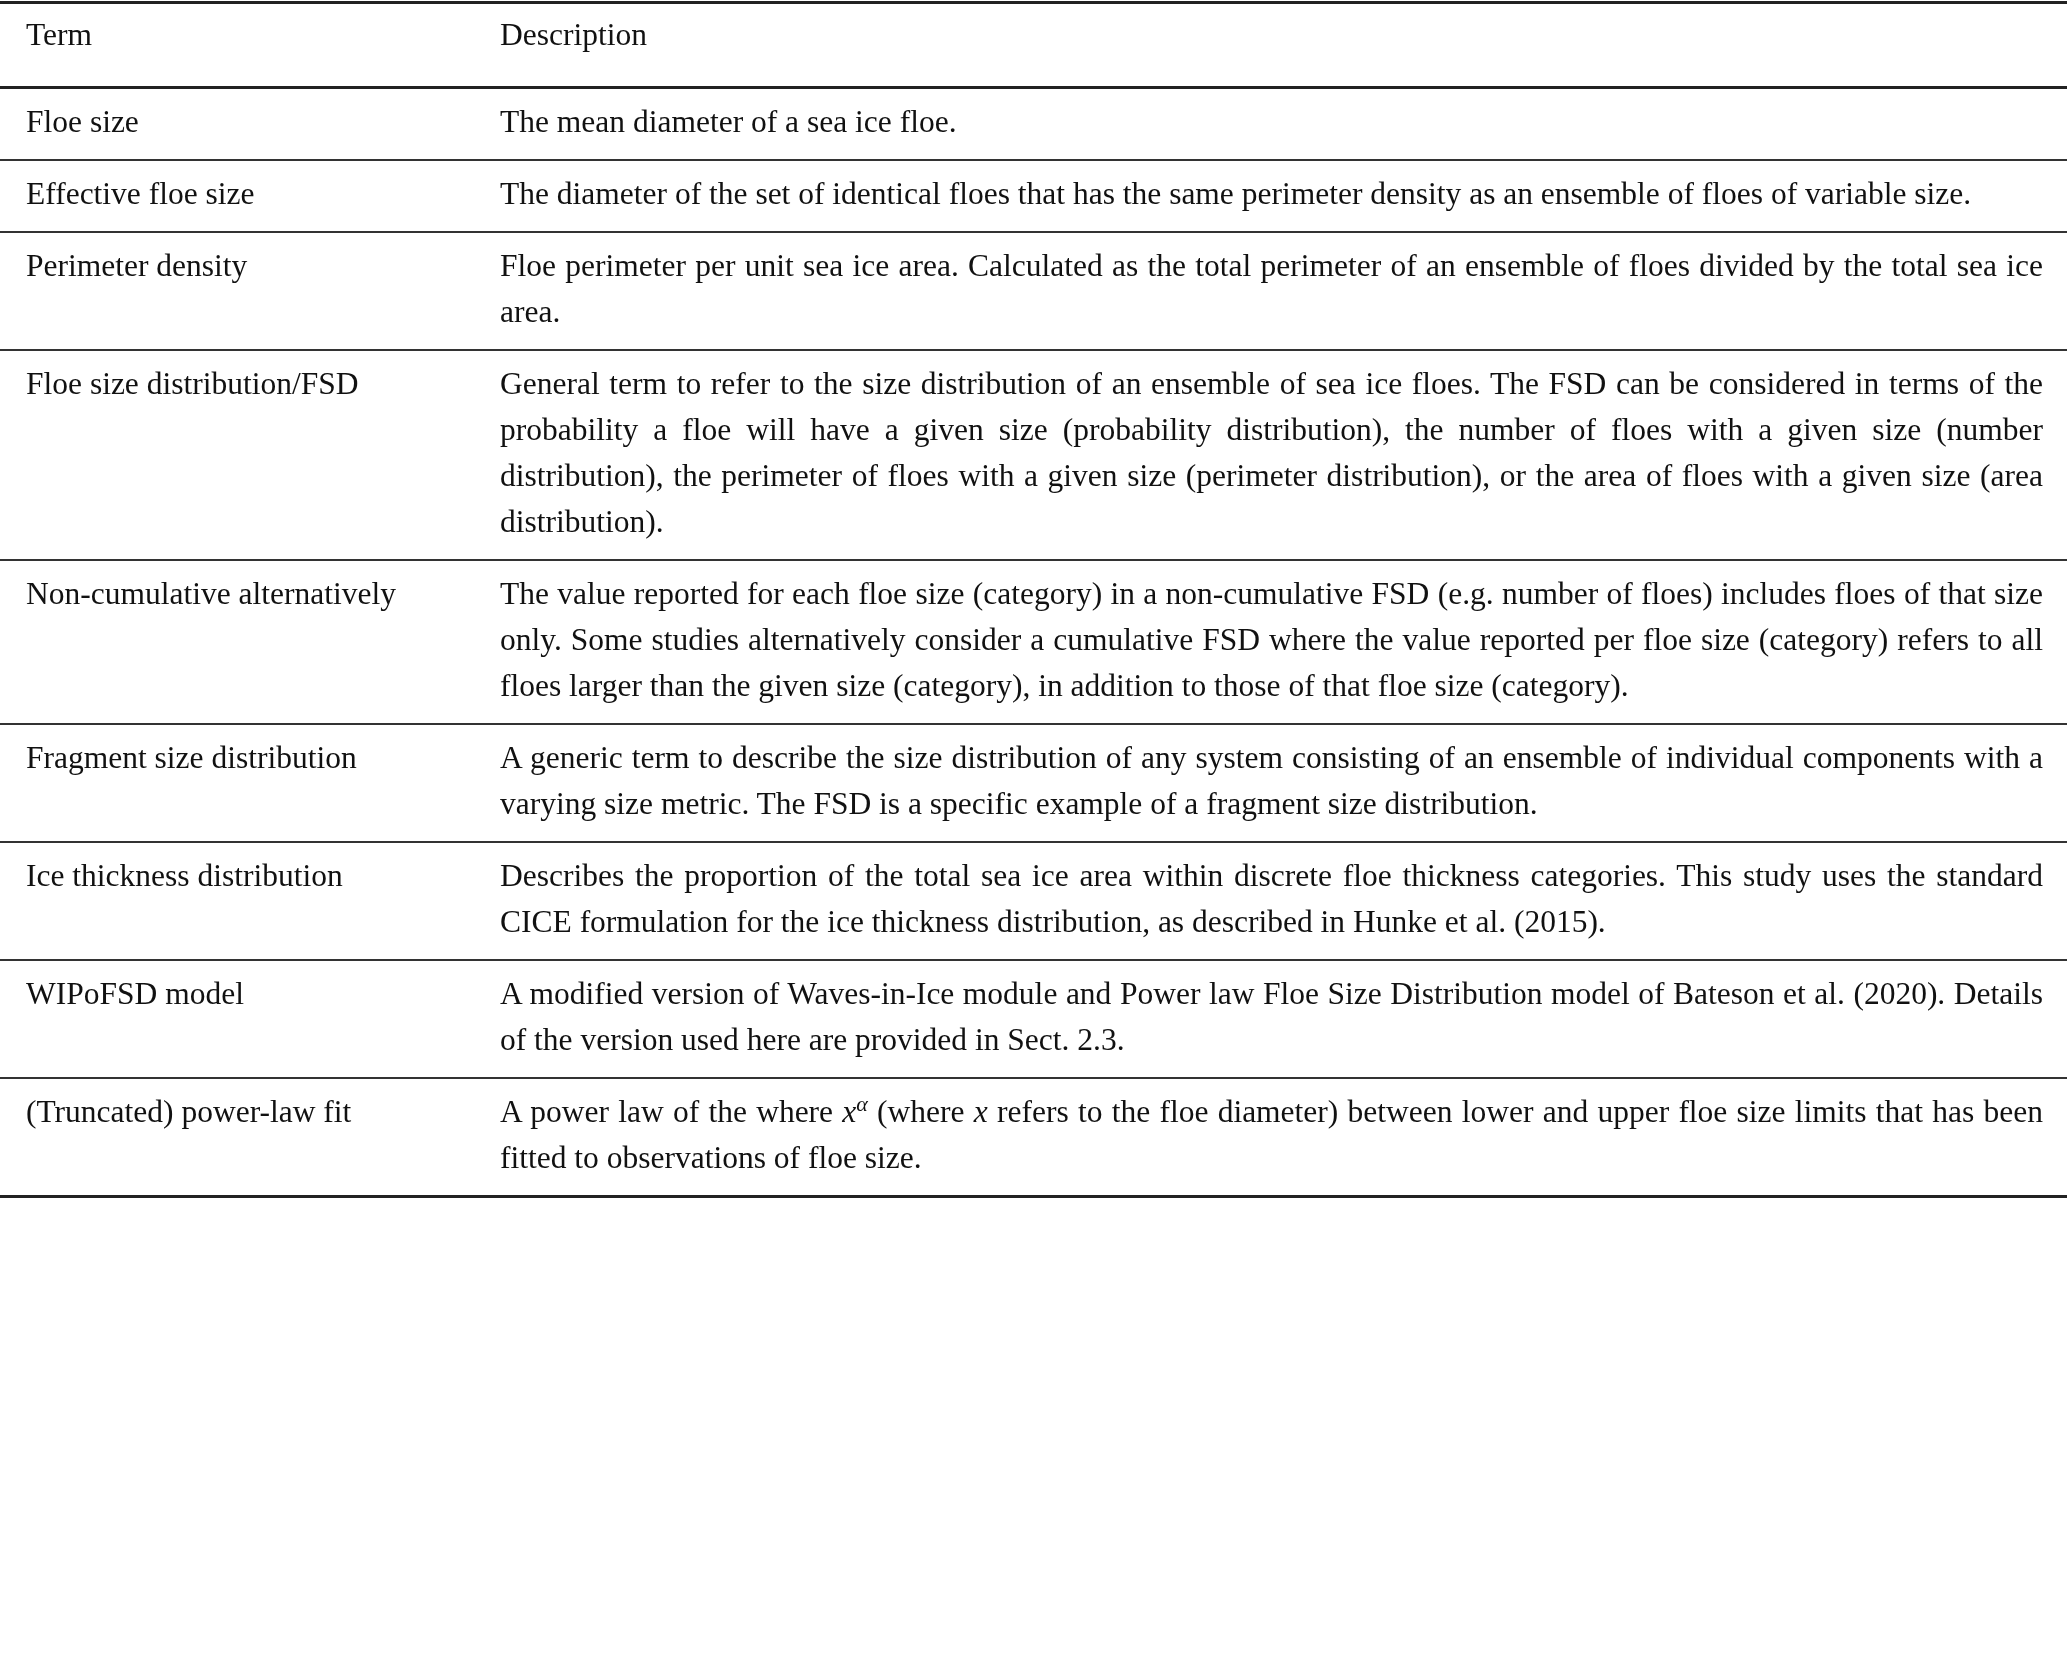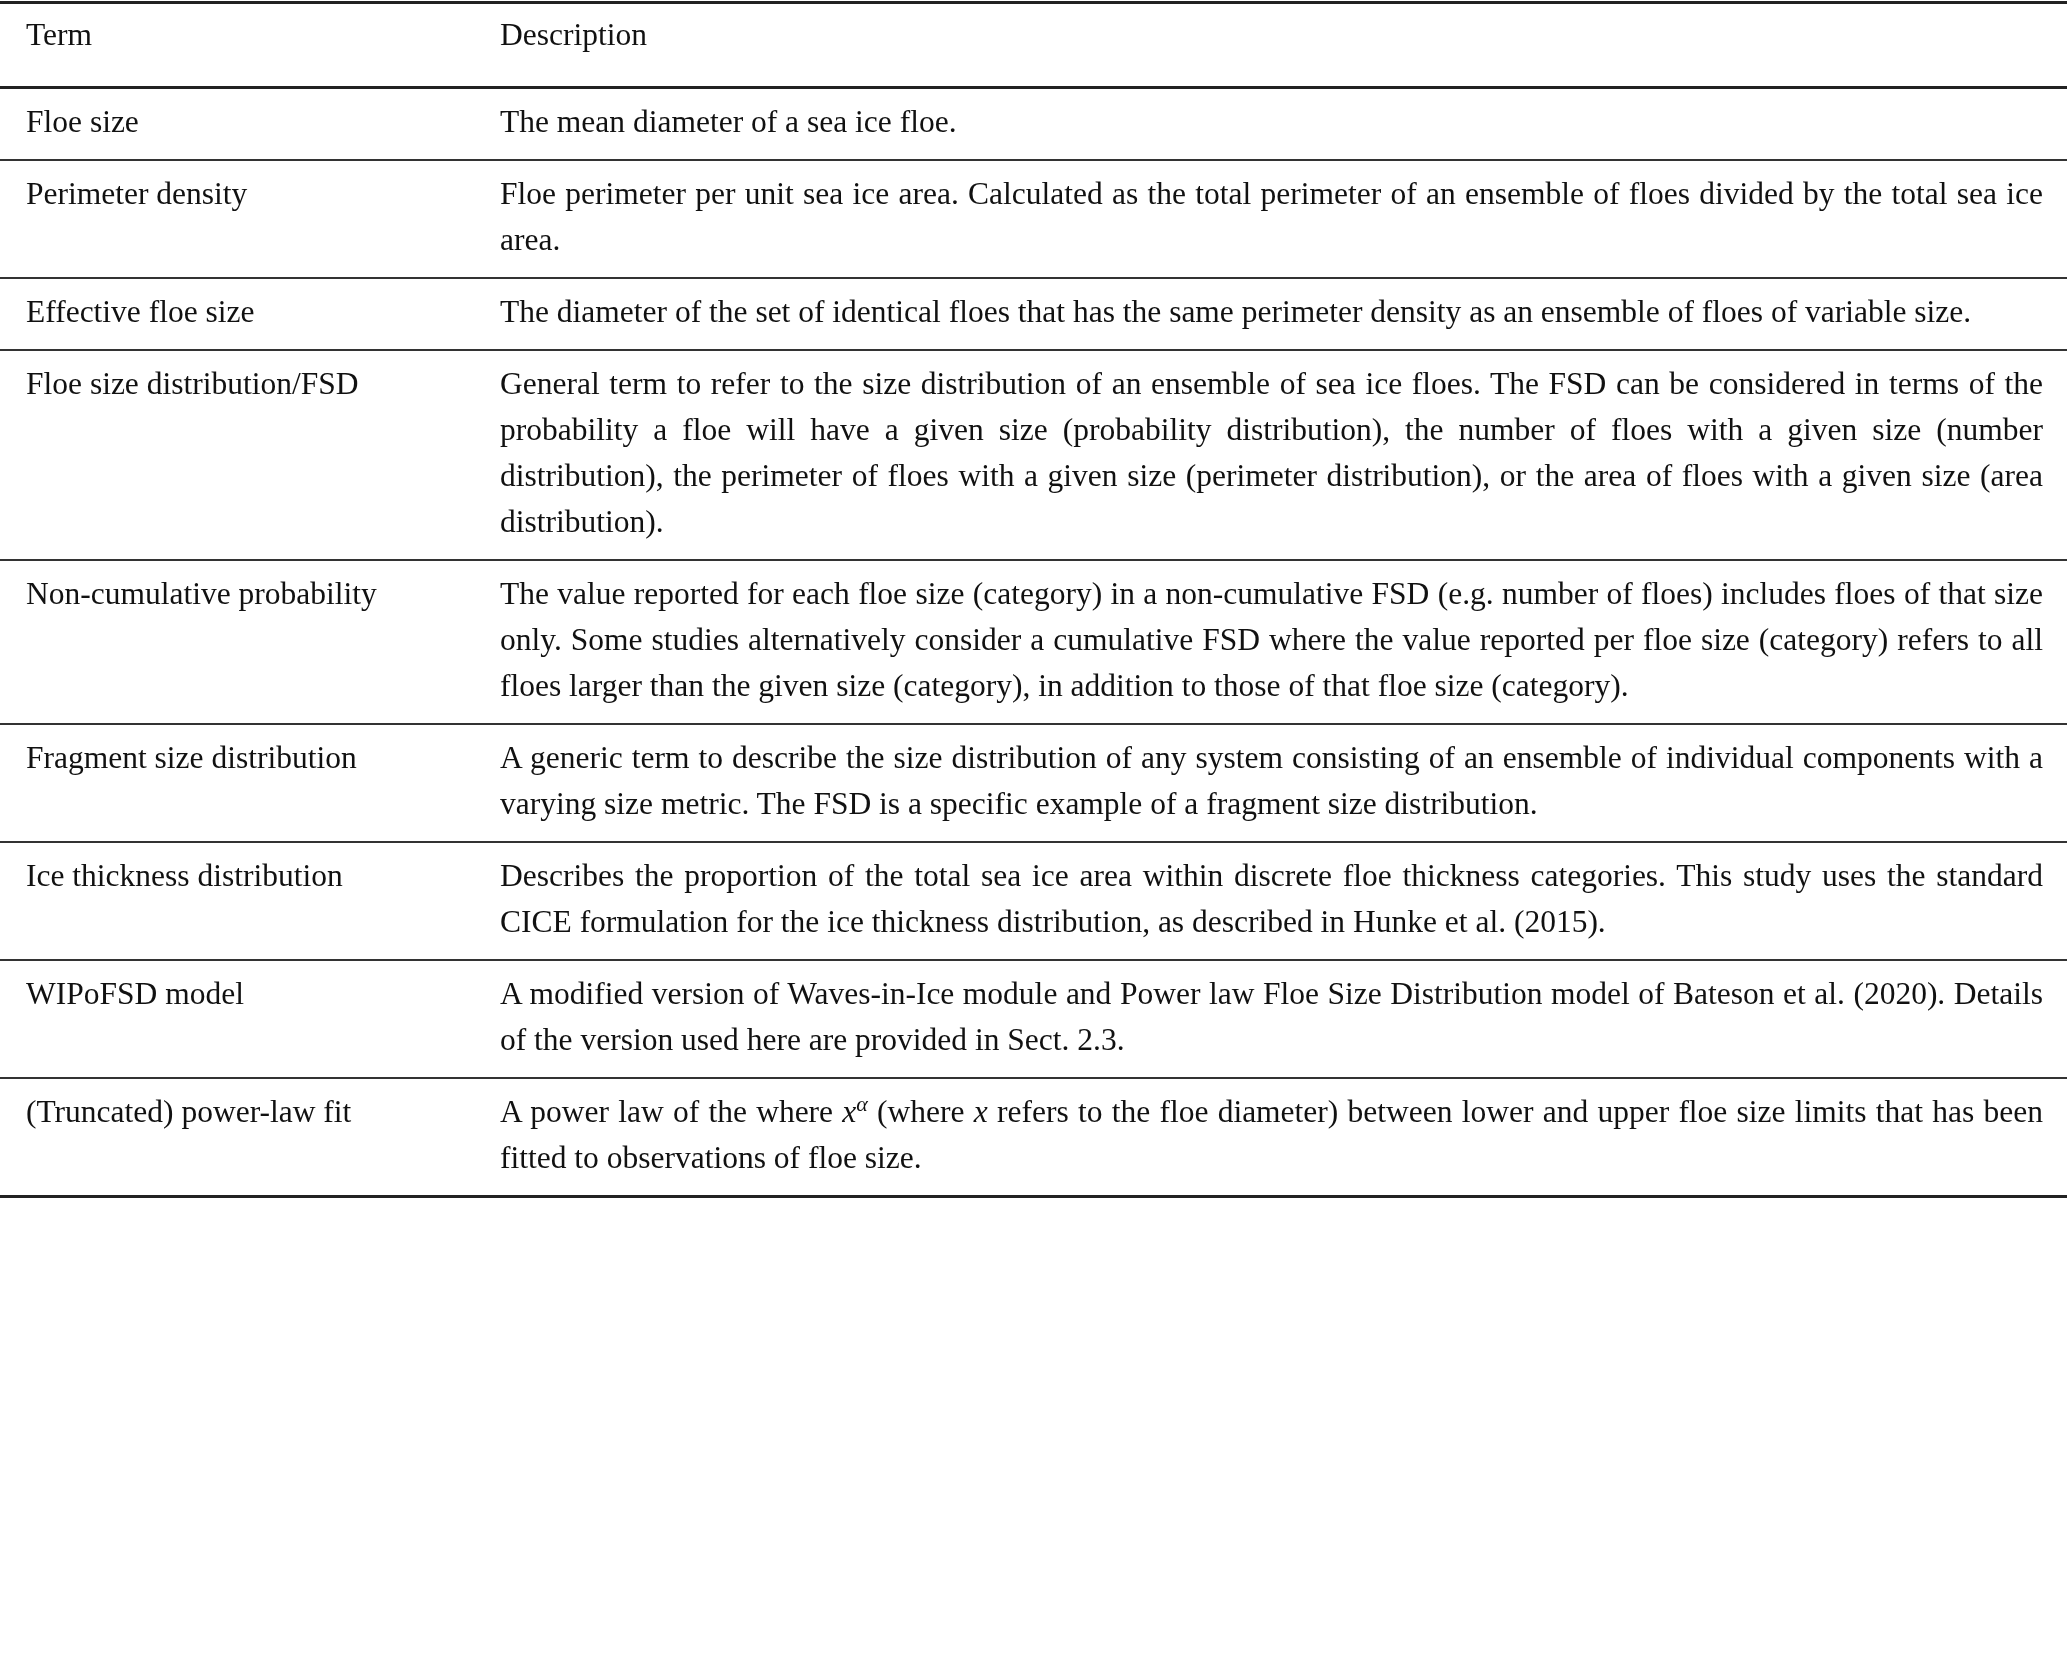--- a/index.html
+++ b/index.html
@@ -24,33 +24,33 @@
       <th class="c1">Term</th>
       <th class="c2">Description</th>
     </tr>
   </thead>
   <tbody>
     <tr>
       <td class="c1">Floe size</td>
       <td class="c2">The mean diameter of a sea ice floe.</td>
     </tr>
     <tr>
+      <td class="c1">Effective floe size</td>
+      <td class="c2">The diameter of the set of identical floes that has the same perimeter density as an ensemble of floes of variable size.</td>
+    </tr>
+    <tr>
       <td class="c1">Perimeter density</td>
       <td class="c2">Floe perimeter per unit sea ice area. Calculated as the total perimeter of an ensemble of floes divided by the total sea ice area.</td>
-    </tr>
-    <tr>
-      <td class="c1">Effective floe size</td>
-      <td class="c2">The diameter of the set of identical floes that has the same perimeter density as an ensemble of floes of variable size.</td>
     </tr>
     <tr>
       <td class="c1">Floe size distribution/FSD</td>
       <td class="c2">General term to refer to the size distribution of an ensemble of sea ice floes. The FSD can be considered in terms of the probability a floe will have a given size (probability distribution), the number of floes with a given size (number distribution), the perimeter of floes with a given size (perimeter distribution), or the area of floes with a given size (area distribution).</td>
     </tr>
     <tr>
-      <td class="c1">Non-cumulative probability</td>
+      <td class="c1">Non-cumulative alternatively</td>
       <td class="c2">The value reported for each floe size (category) in a non-cumulative FSD (e.g. number of floes) includes floes of that size only. Some studies alternatively consider a cumulative FSD where the value reported per floe size (category) refers to all floes larger than the given size (category), in addition to those of that floe size (category).</td>
     </tr>
     <tr>
       <td class="c1">Fragment size distribution</td>
       <td class="c2">A generic term to describe the size distribution of any system consisting of an ensemble of individual components with a varying size metric. The FSD is a specific example of a fragment size distribution.</td>
     </tr>
     <tr>
       <td class="c1">Ice thickness distribution</td>
       <td class="c2">Describes the proportion of the total sea ice area within discrete floe thickness categories. This study uses the standard CICE formulation for the ice thickness distribution, as described in Hunke et al. (2015).</td>
     </tr>

